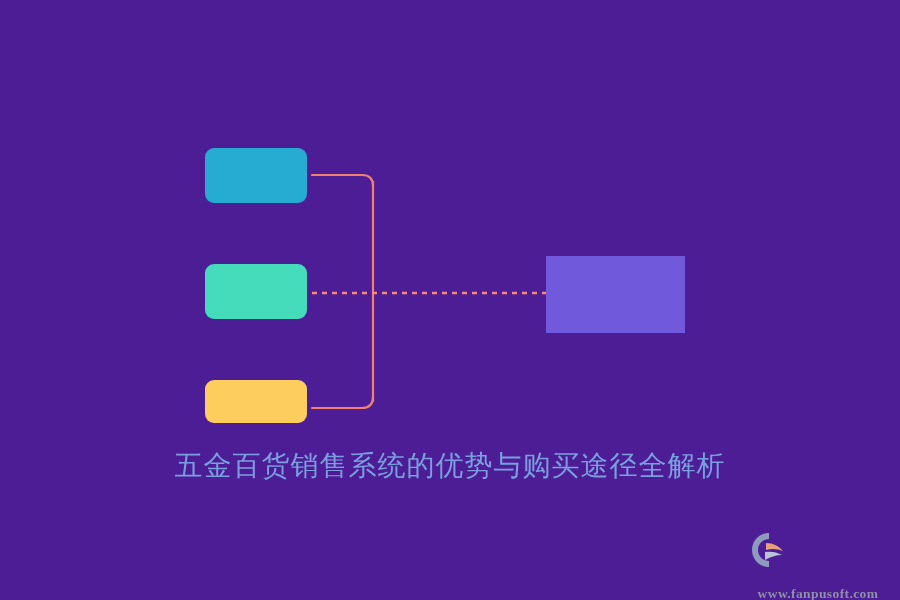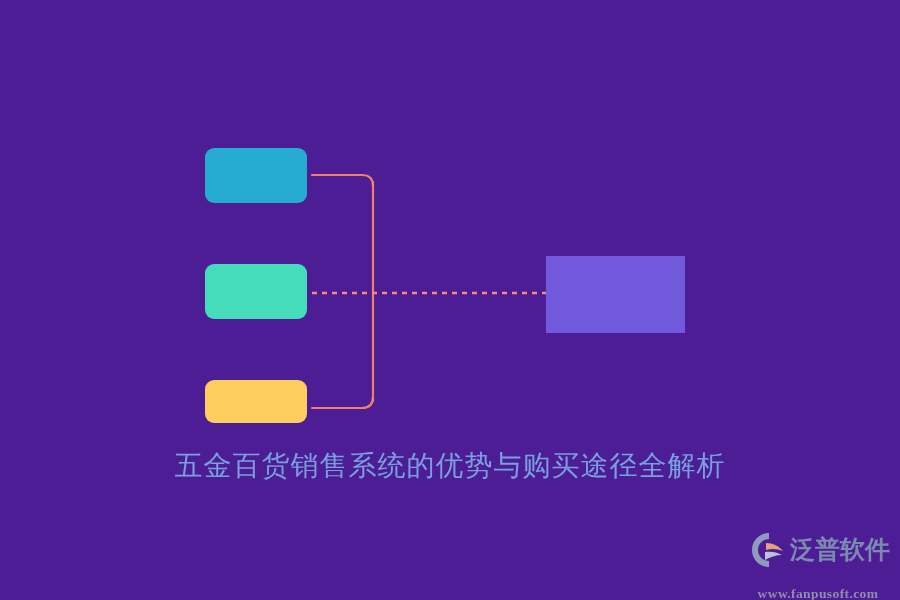--- a/index.html
+++ b/index.html
@@ -156,18 +156,17 @@
 
   <div id="title">五金百货销售系统的优势与购买途径全解析</div>
 
   <div id="watermark">
     <div id="watermark-row">
       <svg id="watermark-mark" viewBox="0 0 38 38">
         <path d="M19 2 C9.6 2 2 9.6 2 19 C2 28.4 9.6 36 19 36 L19 30 C12.9 30 8 25.1 8 19 C8 12.9 12.9 8 19 8 Z" fill="#8e9bbd"></path>
         <path d="M16 12 C23 12 29 15 33 20 C28 18 22 17 16 19 Z" fill="#e8a07a"></path>
         <path d="M15 21 C21 20 27 21 32 24 C26 24 20 26 15 29 Z" fill="#b9c2d8"></path>
       </svg>
-      <div id="watermark-name">泛普软件</div>
     </div>
     <div id="watermark-url">www.fanpusoft.com</div>
   </div>
 
 </div>
 
 </body></html>

